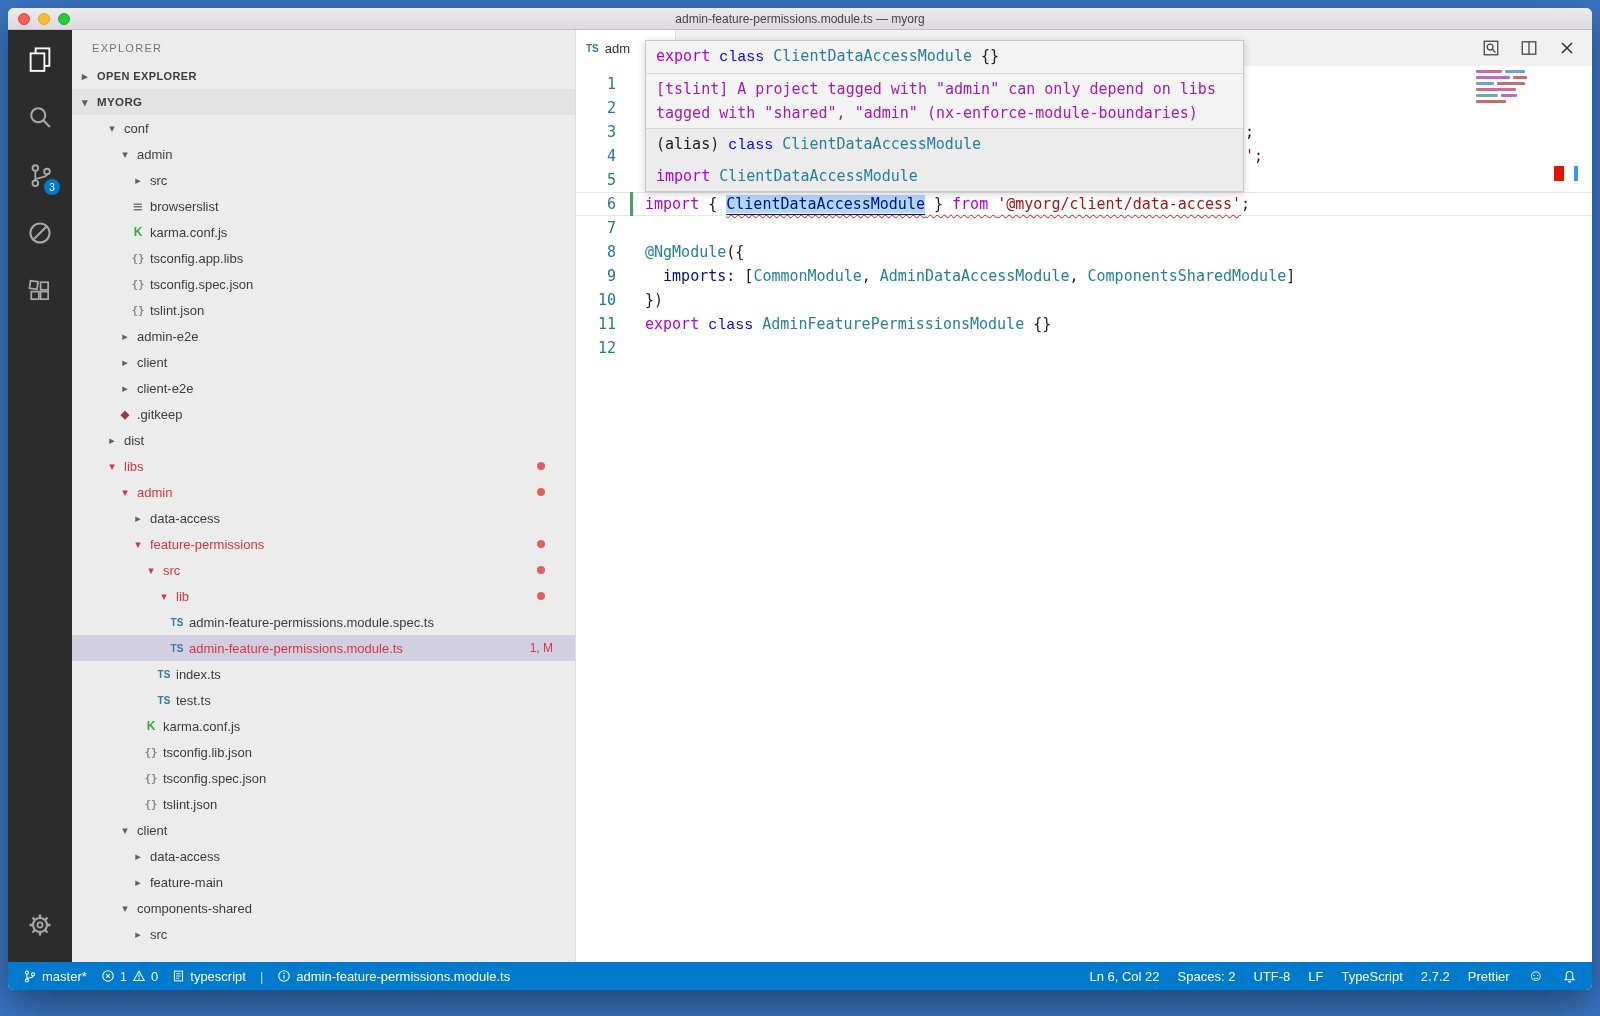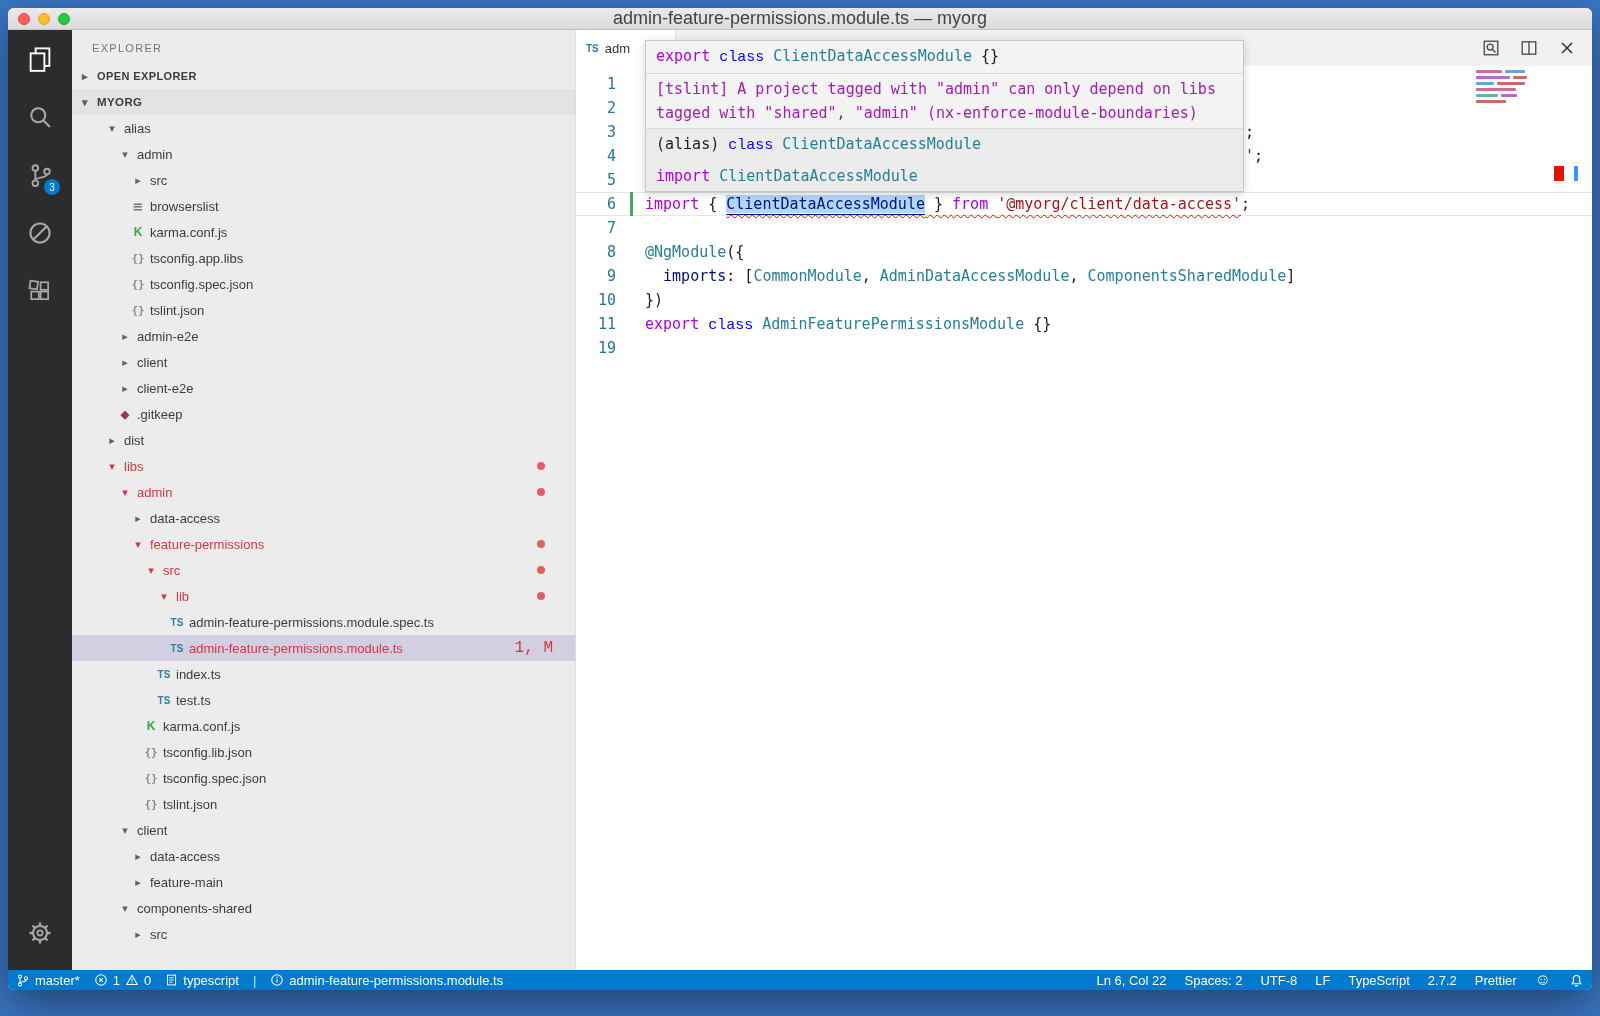--- a/index.html
+++ b/index.html
@@ -21,21 +21,21 @@
     height:22px; flex:0 0 auto; position:relative;
     background:linear-gradient(#eceaec,#dcdadc);
     border-bottom:1px solid #c2c0c2;
     display:flex; align-items:center; justify-content:center;
   }
   .tlights{ position:absolute; left:10px; top:5px; display:flex; gap:8px; }
   .tlights span{ width:12px; height:12px; border-radius:50%; display:block; }
   .tl-red{ background:#ff5f57; border:1px solid #e0443e; }
   .tl-yellow{ background:#febc2e; border:1px solid #dea123; }
   .tl-green{ background:#28c840; border:1px solid #1dad2b; }
-  .title-text{ font-size:18px; color:#434343; }
+  .title-text{ font-size:12px; color:#434343; }
 
   .main{ flex:1; display:flex; min-height:0; }
 
   
   .activitybar{
     width:64px; flex:0 0 auto; background:#2c2c2c;
     display:flex; flex-direction:column; align-items:center;
   }
   .act-item{ width:64px; height:58px; display:flex; align-items:center; justify-content:center; position:relative; cursor:pointer; }
   .act-badge{
@@ -59,21 +59,21 @@
   .trow.sel{ background:#d2cfe2; }
   .trow.section{ font-weight:bold; font-size:11px; color:#3c3c3c; letter-spacing:.4px; }
   .trow.root{ font-weight:bold; font-size:11.5px; background:#e3e3e3; letter-spacing:.4px; }
   .fico{ width:18px; flex:0 0 auto; text-align:center; font-weight:bold; }
   .fico-ts{ color:#347ca5; font-size:10px; }
   .fico-json{ color:#8a8a8a; font-size:11px; font-family:"DejaVu Sans Mono",monospace; }
   .fico-karma{ color:#38a84b; font-size:12px; }
   .fico-list{ color:#767676; font-size:13px; font-family:"DejaVu Sans",sans-serif; }
   .fico-git{ color:#9c3a40; font-size:11px; }
   .tlabel{ padding-left:3px; }
-  .tbadge{ position:absolute; right:22px; color:#d0383f; font-size:16px; font-weight:normal;font-family:Liberation Mono, monospace; }
+  .tbadge{ position:absolute; right:22px; color:#d0383f; font-size:12px; font-weight:normal; }
   .tdot{ position:absolute; right:30px; width:8px; height:8px; border-radius:50%; background:#e25f5f; }
 
   
   .editor-col{ flex:1; min-width:0; background:#fff; position:relative; }
   .tabbar{ height:36px; background:#f1f1f1; display:flex; align-items:stretch; }
   .tab{
     width:100px; background:#fff; border-right:1px solid #e0e0e0;
     display:flex; align-items:center; gap:6px; padding:0 10px;
     font-size:13px; color:#333; overflow:hidden; cursor:pointer;
   }
@@ -107,22 +107,22 @@
 
   
   .minimap{ position:absolute; right:46px; top:40px; width:70px; }
   .mm-row{ height:3px; margin-bottom:3px; display:flex; gap:3px; }
   .mm-seg{ height:3px; border-radius:1px; }
   .ovr-red{ position:absolute; right:28px; top:136px; width:10px; height:15px; background:#e51400; }
   .ovr-blue{ position:absolute; right:14px; top:136px; width:4px; height:15px; background:#3794ff; }
 
   
   .statusbar{
-    height:20px; flex:0 0 auto; background:#007acc; color:#fff;
-    display:flex; align-items:center; font-size:13px; padding:0 8px;
+    height:28px; flex:0 0 auto; background:#007acc; color:#fff;
+    display:flex; align-items:center; font-size:13px; padding:0 15px;
   }
   .sb-left{ display:flex; align-items:center; gap:14px; }
   .sb-item{ display:flex; align-items:center; gap:5px; cursor:pointer; white-space:nowrap; }
   .sb-right{ margin-left:auto; display:flex; align-items:flex-end; gap:18px; }
   .sb-sep{ opacity:.8; }
   .smiley{ font-size:16px; line-height:1; }
 </style>
 </head>
 <body>
 
@@ -192,21 +192,21 @@
           <div class="trow section" style="padding-left: 4px;">
             <span class="arrow">▸</span>
             <span class="tlabel">OPEN EXPLORER</span>
           </div>
           <div class="trow root" style="padding-left: 4px;">
             <span class="arrow">▾</span>
             <span class="tlabel">MYORG</span>
           </div>
           <div class="trow" style="padding-left: 31px;">
             <span class="arrow">▾</span>
-            <span class="tlabel">alias</span>
+            <span class="tlabel">conf</span>
           </div>
           <div class="trow" style="padding-left: 44px;">
             <span class="arrow">▾</span>
             <span class="tlabel">admin</span>
           </div>
           <div class="trow" style="padding-left: 57px;">
             <span class="arrow">▸</span>
             <span class="tlabel">src</span>
           </div>
           <div class="trow" style="padding-left: 57px;">
@@ -367,21 +367,21 @@
           <div class="crow"><span class="lnum">2</span><span class="ctext"></span></div>
           <div class="crow"><span class="lnum">3</span><span class="ctext"><span class="tok c-plain" style="margin-left: 600px;">;</span></span></div>
           <div class="crow"><span class="lnum">4</span><span class="ctext"><span class="tok c-str" style="margin-left: 600px;">'</span><span class="tok c-plain">;</span></span></div>
           <div class="crow"><span class="lnum">5</span><span class="ctext"></span></div>
           <div class="crow current"><span class="gbar"></span><span class="lnum">6</span><span class="ctext"><span class="tok c-kw">import</span><span class="tok c-plain"> { </span><span class="tok c-plain sq linkbg"><span class="linkword">ClientDataAccessModule</span></span><span class="tok c-plain sq"> } </span><span class="tok c-kw sq">from</span><span class="tok c-plain sq"> </span><span class="tok c-str sq">'@myorg/client/data-access'</span><span class="tok c-plain">;</span></span></div>
           <div class="crow"><span class="lnum">7</span><span class="ctext"></span></div>
           <div class="crow"><span class="lnum">8</span><span class="ctext"><span class="tok c-type">@NgModule</span><span class="tok c-plain">({</span></span></div>
           <div class="crow"><span class="lnum">9</span><span class="ctext"><span class="tok c-prop">  imports</span><span class="tok c-plain">: [</span><span class="tok c-type">CommonModule</span><span class="tok c-plain">, </span><span class="tok c-type">AdminDataAccessModule</span><span class="tok c-plain">, </span><span class="tok c-type">ComponentsSharedModule</span><span class="tok c-plain">]</span></span></div>
           <div class="crow"><span class="lnum">10</span><span class="ctext"><span class="tok c-plain">})</span></span></div>
           <div class="crow"><span class="lnum">11</span><span class="ctext"><span class="tok c-kw">export</span><span class="tok c-plain"> </span><span class="tok c-kw2">class</span><span class="tok c-plain"> </span><span class="tok c-type">AdminFeaturePermissionsModule</span><span class="tok c-plain"> {}</span></span></div>
-          <div class="crow"><span class="lnum">19</span><span class="ctext"></span></div>
+          <div class="crow"><span class="lnum">12</span><span class="ctext"></span></div>
         </div>
 
       <div class="hover">
         <div class="hover-row hover-sig"><span class="tok c-kw">export</span><span class="tok c-plain"> </span><span class="tok c-kw2">class</span><span class="tok c-plain"> </span><span class="tok c-type">ClientDataAccessModule</span><span class="tok c-plain"> {}</span></div>
         <div class="hover-row hover-msg">[tslint] A project tagged with "admin" can only depend on libs tagged with "shared", "admin" (nx-enforce-module-boundaries)</div>
         <div class="hover-code">
           <div class="hover-row"><span class="tok c-plain">(alias) </span><span class="tok c-kw2">class</span><span class="tok c-plain"> </span><span class="tok c-type">ClientDataAccessModule</span></div>
           <div class="hover-row"><span class="tok c-kw">import</span><span class="tok c-plain"> </span><span class="tok c-type">ClientDataAccessModule</span></div>
         </div>
       </div>

